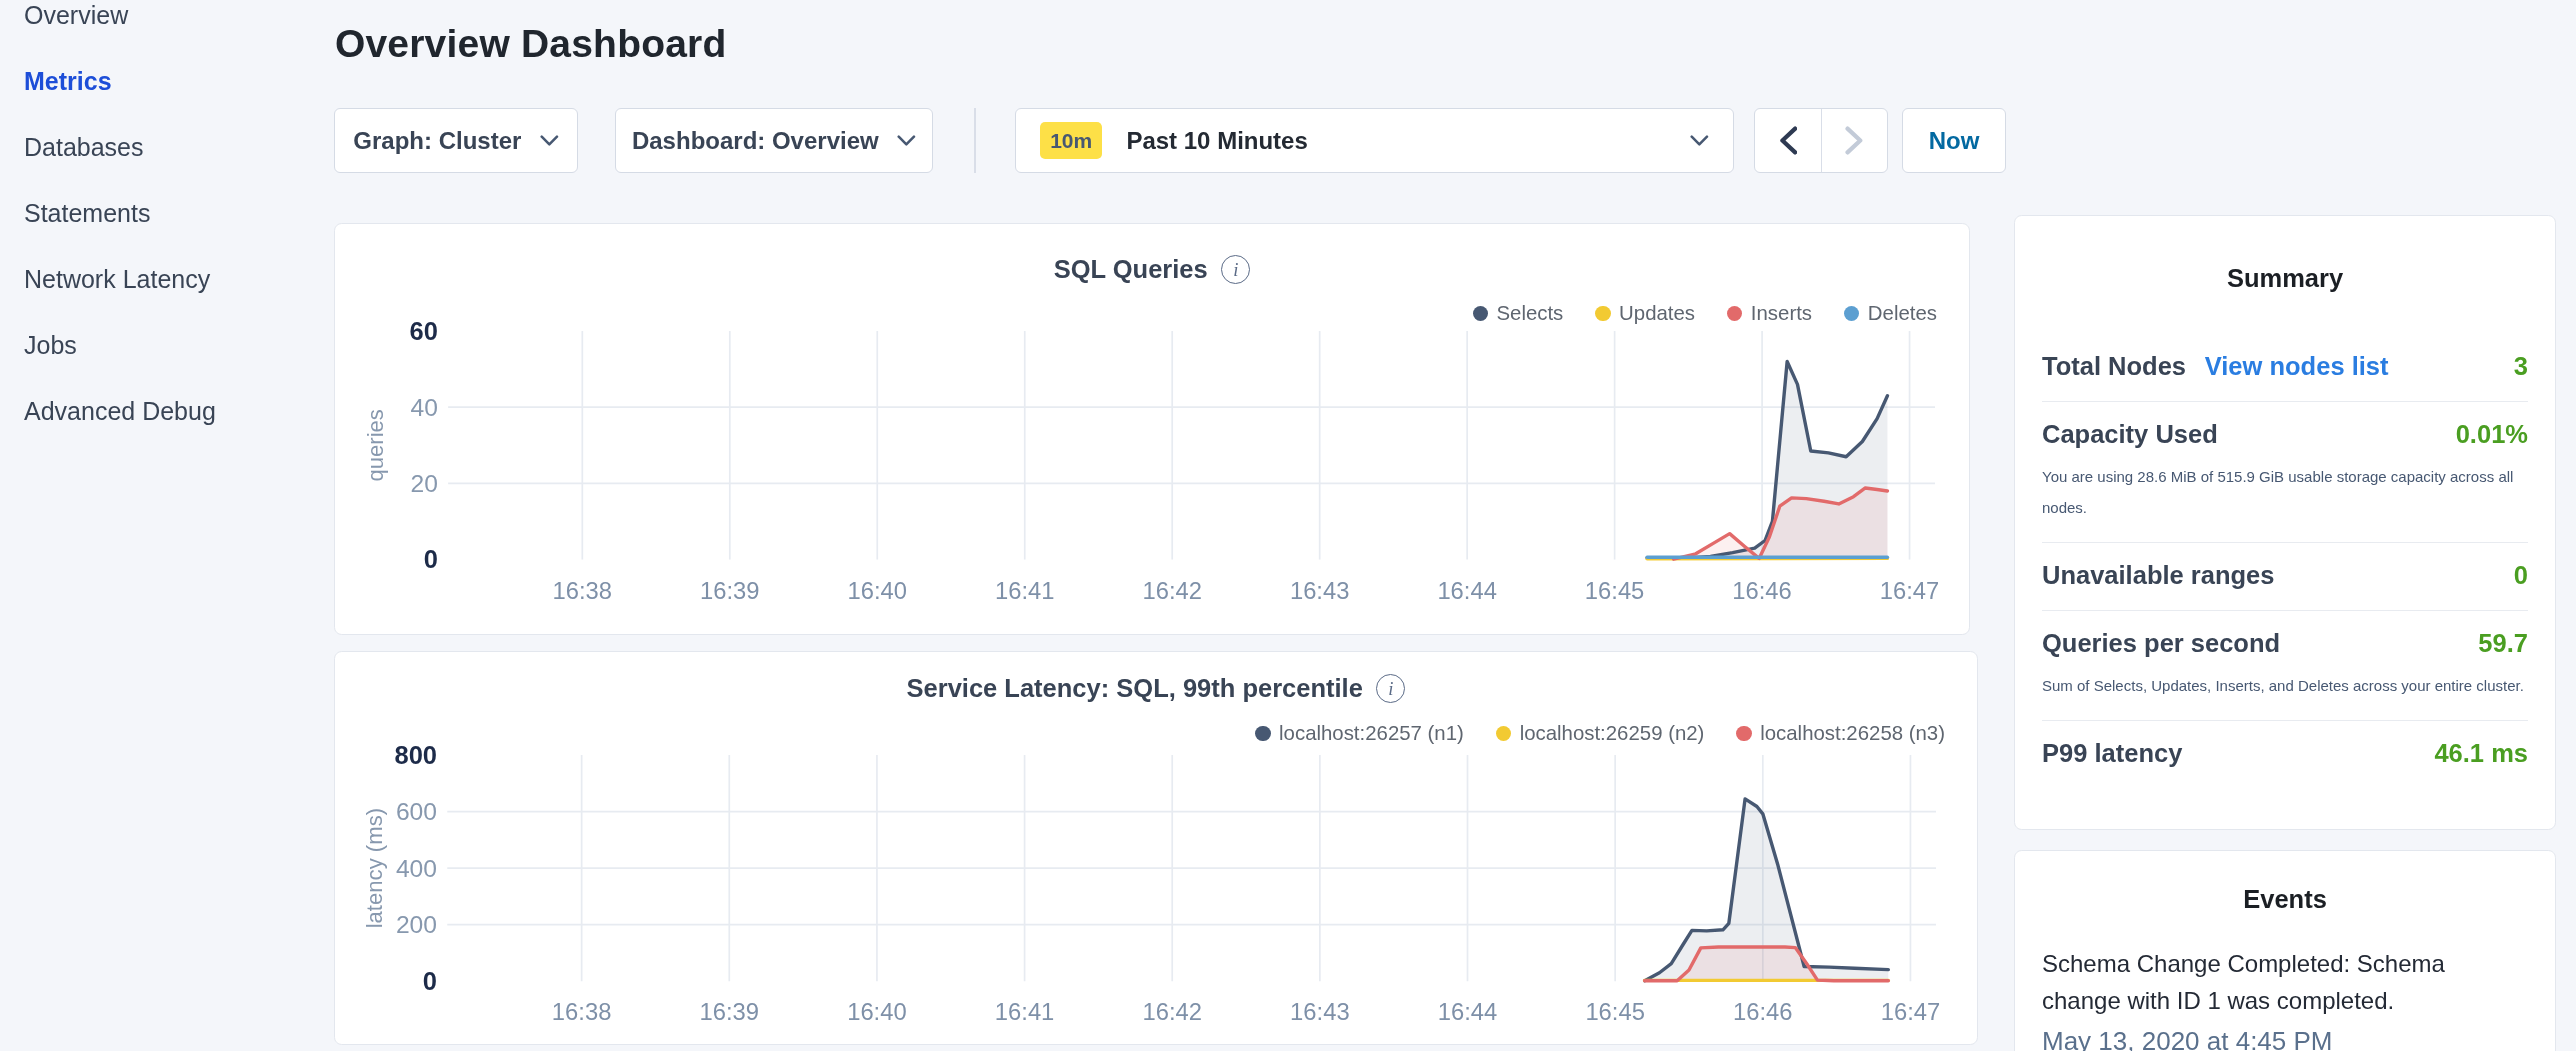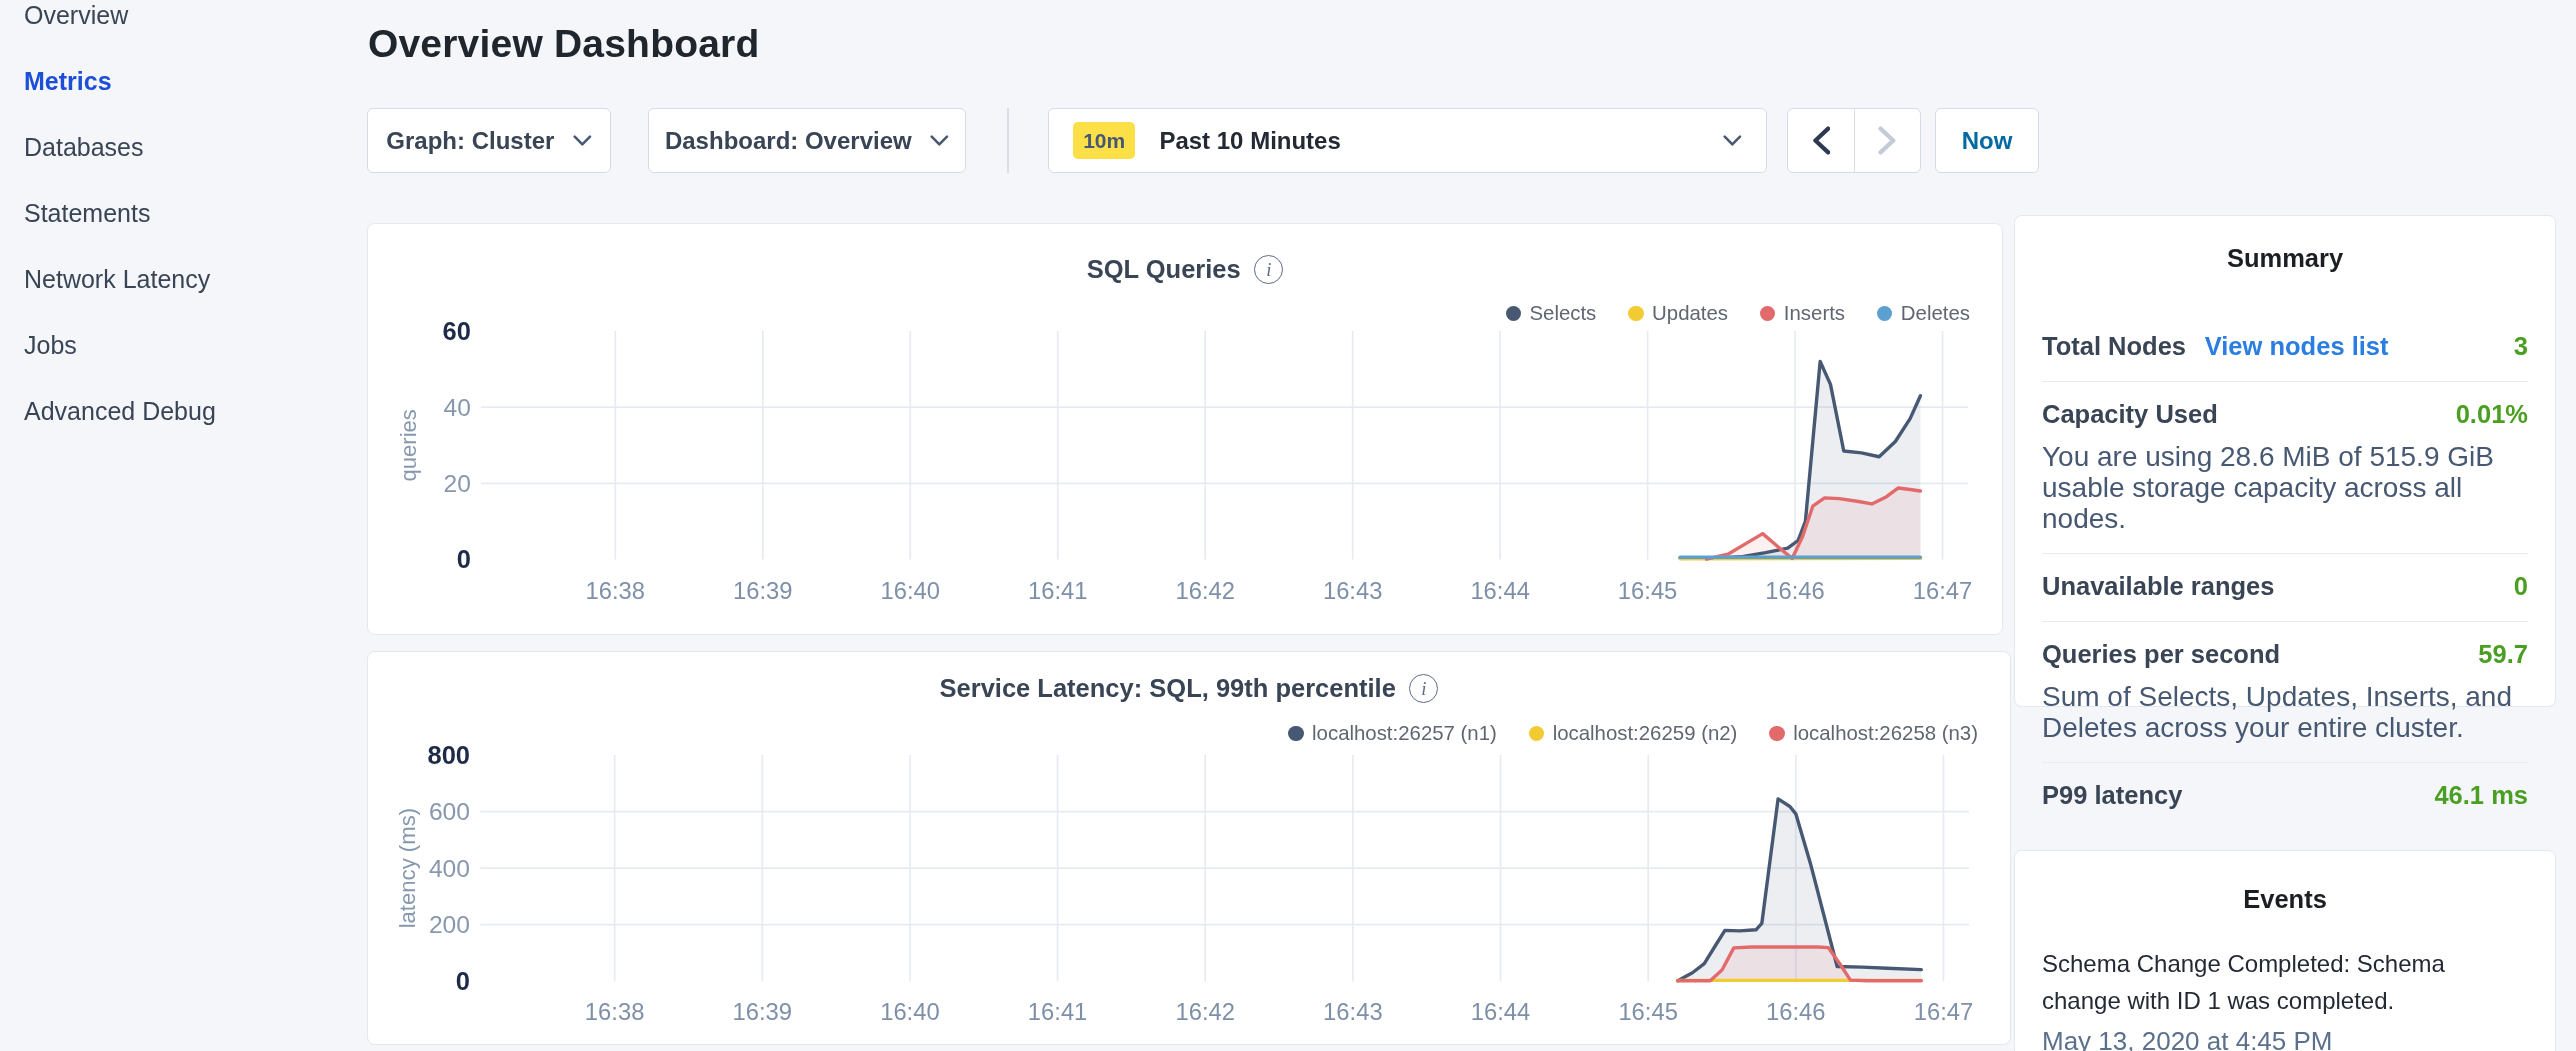--- a/index.html
+++ b/index.html
@@ -8,21 +8,21 @@
     background:#f4f6fa;
     font-family:"Liberation Sans","DejaVu Sans",sans-serif;
     color:#394455;
     position:relative;
   }
   
   .sidebar { position:absolute; left:0; top:0; width:346px; height:100%; padding:2px 0 0 24px; }
   .nav-item { font-size:25px; line-height:27px; margin-bottom:39px; color:#394455; cursor:pointer; }
   .nav-item.active { color:#1d4ed8; font-weight:700; }
   
-  .main { position:absolute; left:367px; top:0; width:1680px; height:100%; }
+  .main { position:absolute; left:334px; top:0; width:1680px; height:100%; }
   .page-title { position:absolute; left:0.9px; top:22px; font-size:39px; font-weight:600; color:#20262e; letter-spacing:0.2px; }
   
   .toolbar { position:absolute; left:0; top:108px; height:65px; width:100%; }
   .tb-box {
     position:absolute; top:0; height:65px; background:#fff; border:1.7px solid #d5dbe5;
     border-radius:6px; display:flex; align-items:center; justify-content:center;
     font-size:24px; font-weight:700; color:#394455; cursor:pointer;
   }
   .dd-graph { left:0; width:244px; gap:18.7px; }
   .dd-dashboard { left:281px; width:318px; gap:18.7px; }
@@ -45,29 +45,29 @@
     font-size:18.7px; color:#5b6b87; cursor:pointer;
   }
   .legend { position:absolute; right:32px; display:flex; gap:32px; align-items:center; }
   .legend-item { display:flex; align-items:center; gap:8.5px; }
   .legend-dot { width:15.3px; height:15.3px; border-radius:50%; }
   .legend-label { font-size:20.4px; color:#5f6670; }
   .chart-svg { position:absolute; left:0; top:0; }
   
   .side-card { position:absolute; left:2014px; width:542px; background:#fff; border:1.7px solid #e3e7ee; border-radius:7.7px; }
   .side-card-title { text-align:center; font-size:25.5px; font-weight:700; color:#1b1f24; }
-  #summary-card { top:215px; height:492px; padding:28px 27px 0; }
+  #summary-card { top:215px; height:615px; padding:48px 27px 0; }
   #summary-card .side-card-title { margin-bottom:41px; }
   .sum-row { padding:18px 0 19.6px; }
   .sum-row + .sum-row { border-top:1.7px solid #e8ebf0; }
   .sum-head { display:flex; align-items:baseline; }
   .sum-label { font-size:25.5px; font-weight:700; color:#394455; }
   .sum-link { font-size:25.5px; font-weight:600; color:#2a7de1; margin-left:18.7px; cursor:pointer; }
   .sum-value { font-size:25.5px; font-weight:700; color:#4a9e21; margin-left:auto; }
-  .sum-desc { font-size:28px; color:#475872; line-height:31px; margin-top:12px; }
+  .sum-desc { font-size:15px; color:#475872; line-height:31px; margin-top:12px; }
   #events-card { top:850px; height:221px; padding:34px 27px 0; }
   #events-card .side-card-title { margin-bottom:31px; }
   .event-msg { font-size:24px; color:#242a35; line-height:37px; }
   .event-ts { font-size:26px; color:#5a708c; margin-top:7px; }
 </style>
 </head>
 <body>
 
 <div class="sidebar">
   <div id="nav-list">

